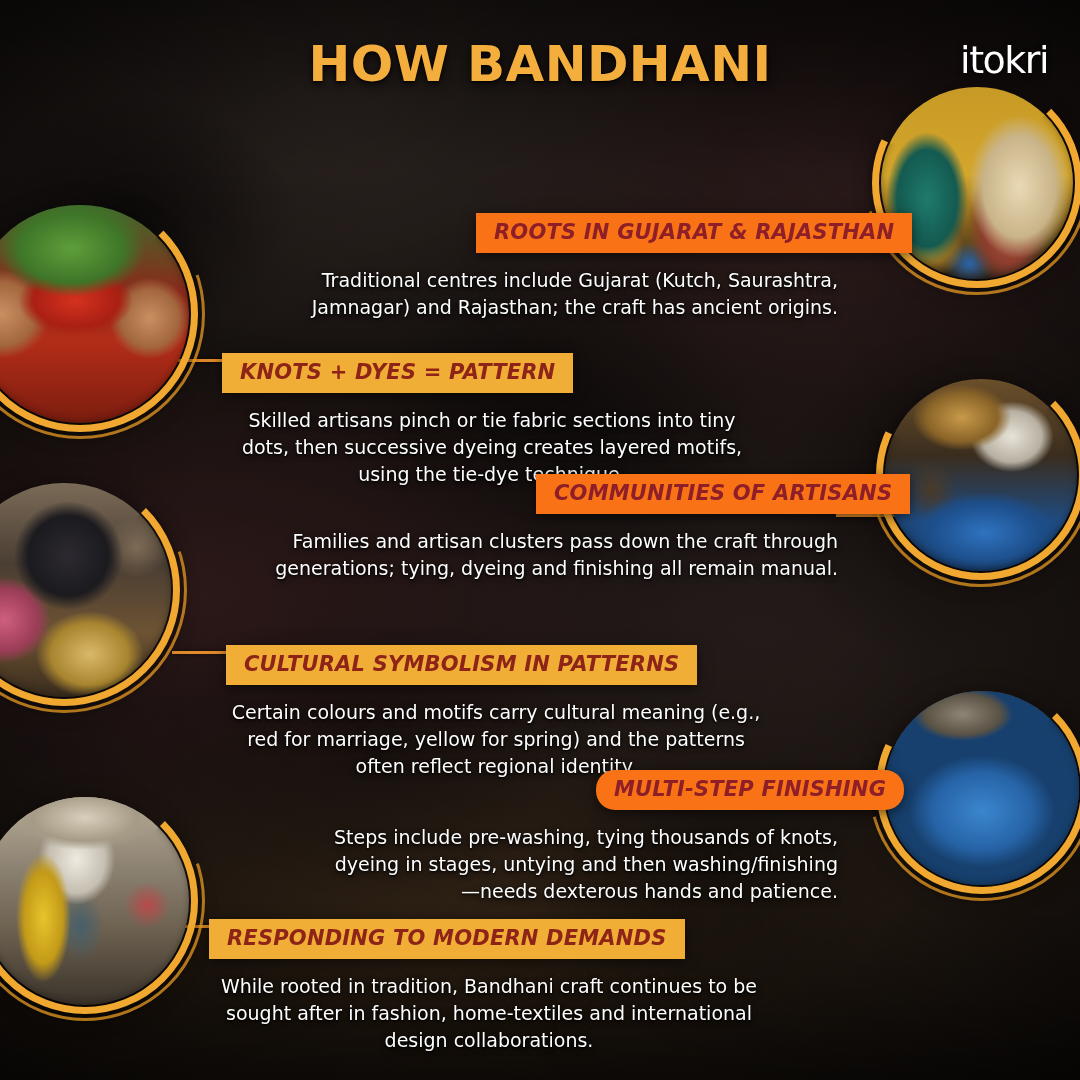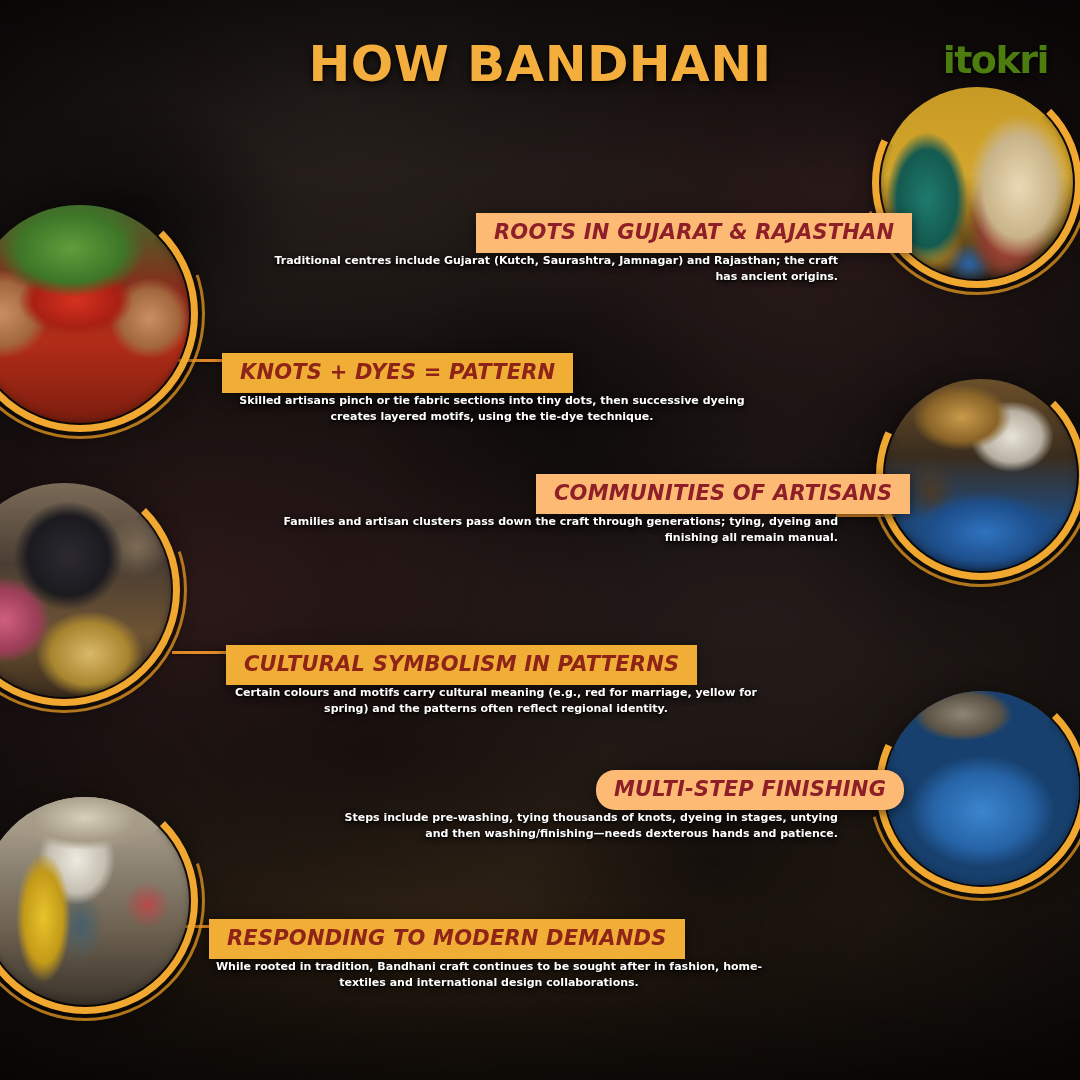--- a/index.html
+++ b/index.html
@@ -81,23 +81,23 @@
     text-shadow: 0 3px 10px rgba(0,0,0,.75), 0 1px 2px rgba(0,0,0,.9);
     font-family: "DejaVu Sans", sans-serif;
   }
 
   .logo {
     position: absolute;
     top: 38px; right: 32px;
     z-index: 40;
     font-family: "DejaVu Sans", sans-serif;
     font-size: 38px;
-    font-weight: 700;
+    font-weight: 400;
     letter-spacing: -1.5px;
-    color: #4d7c0f;
+    color: #ffffff;
     text-shadow: 0 2px 6px rgba(0,0,0,.85);
     display: flex;
     align-items: baseline;
   }
 
   
   .photo {
     position: absolute;
     border-radius: 50%;
     overflow: visible;
@@ -222,27 +222,28 @@
     padding: 9px 18px 10px 18px;
     font-family: "DejaVu Sans", sans-serif;
     font-size: 21px;
     font-weight: 900;
     font-style: italic;
     letter-spacing: .2px;
     line-height: 1;
     white-space: nowrap;
     box-shadow: 0 3px 12px rgba(0,0,0,.55);
   }
-  .badge.cream { background: #fdba74; color: #8e1f28; }
+  .badge.cream { background: #f97316; color: #8e1f28; }
   .badge.amber { background: #f0ae36; color: #8e2418; margin-top: 16px; }
 
   .body {
+    margin-top: 14px;
     font-family: "DejaVu Sans", sans-serif;
-    font-size: 11px;
-    font-weight: 700;
+    font-size: 19px;
+    font-weight: 400;
     line-height: 1.42;
     color: #ffffff;
     text-shadow: 0 2px 6px rgba(0,0,0,.9), 0 1px 2px rgba(0,0,0,.95);
   }
   .align-right { text-align: right; }
   .align-left  { text-align: center; }
 
   
   #sec-1 { top: 213px; left: 258px; width: 580px; }
   #sec-1 .badge { margin-left: 218px; }

